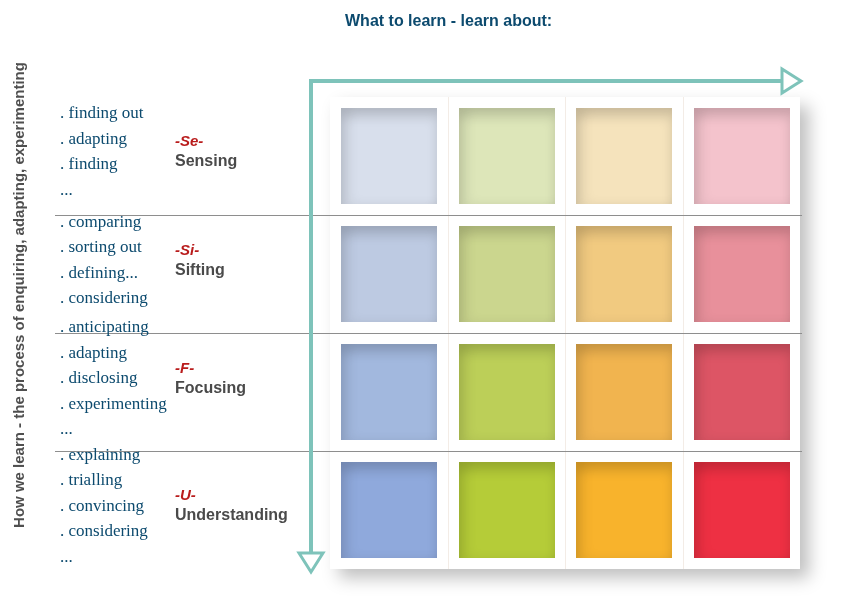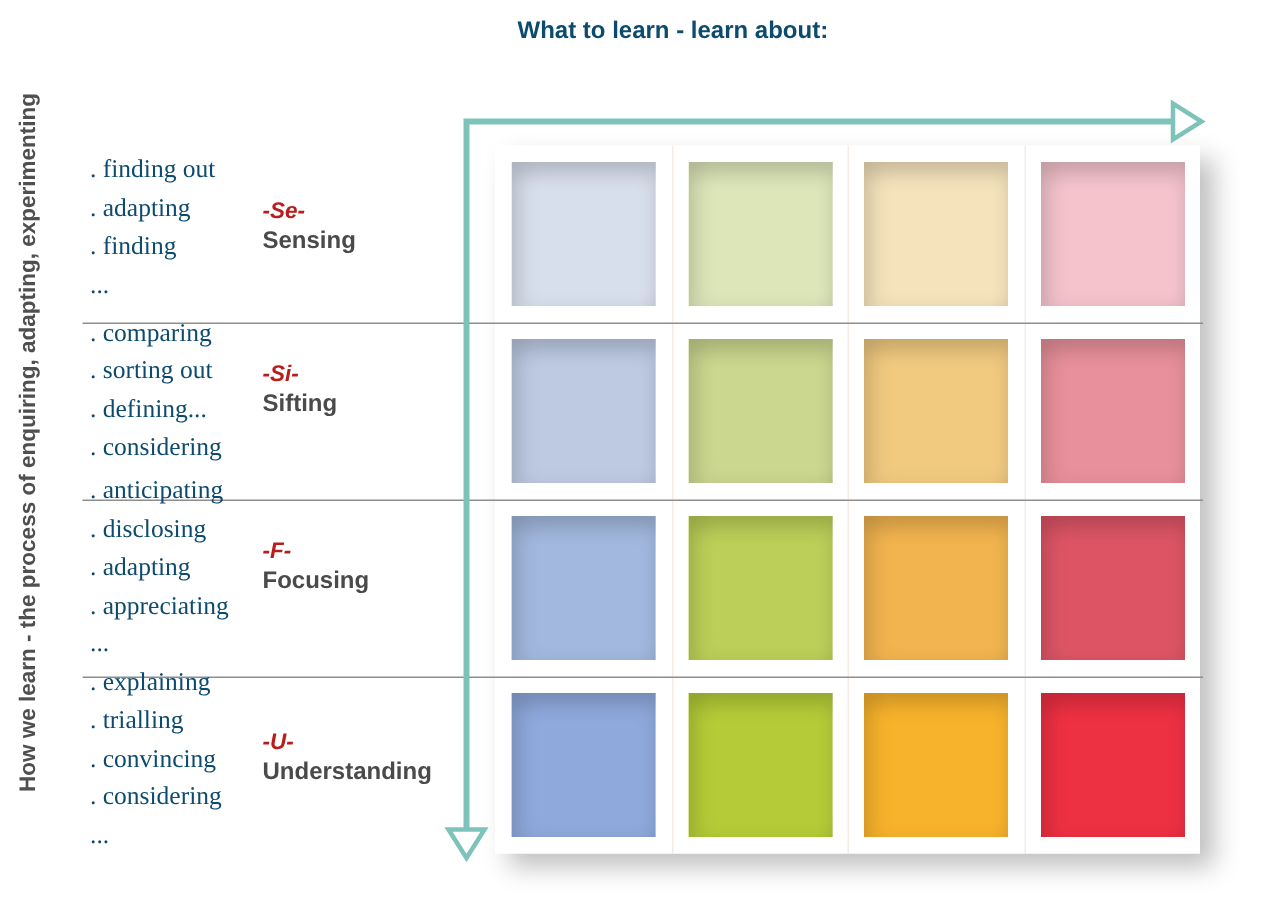--- a/index.html
+++ b/index.html
@@ -172,23 +172,23 @@
       </div>
       <div class="row-name-block">
         <div class="row-code">-Si-</div>
         <div class="row-name">Sifting</div>
       </div>
     </div>
 
     <div class="row-label">
       <div class="bullets">
         <div>. anticipating</div>
+        <div>. adapting</div>
         <div>. disclosing</div>
-        <div>. adapting</div>
-        <div>. appreciating</div>
+        <div>. experimenting</div>
         <div>...</div>
       </div>
       <div class="row-name-block">
         <div class="row-code">-F-</div>
         <div class="row-name">Focusing</div>
       </div>
     </div>
 
     <div class="row-label">
       <div class="bullets">

